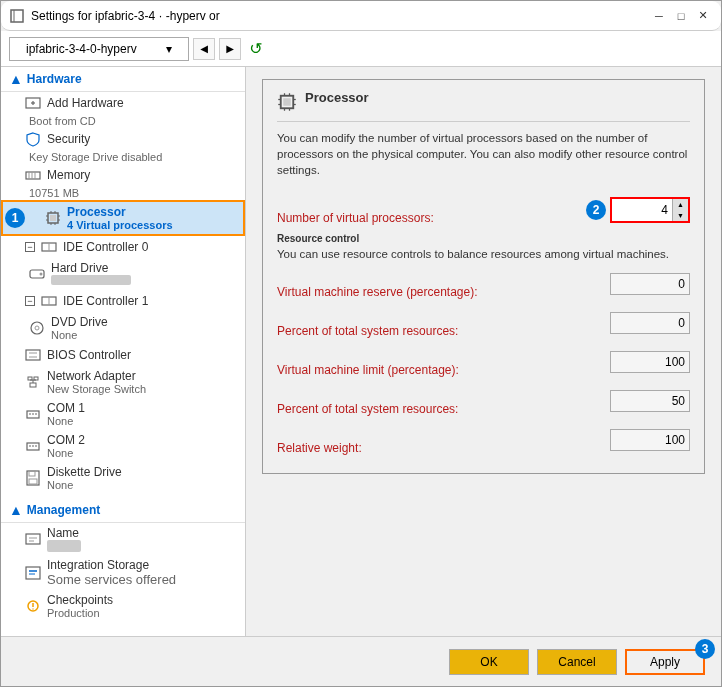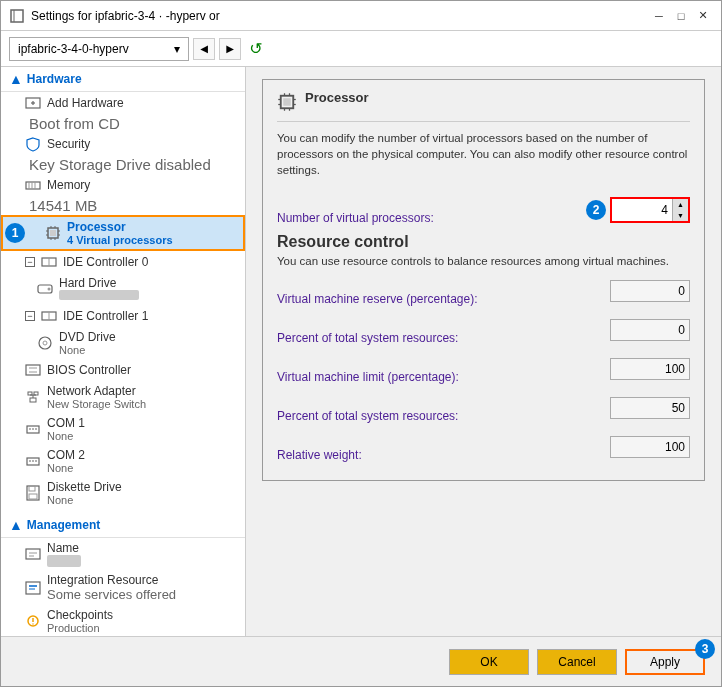--- a/index.html
+++ b/index.html
@@ -16,20 +16,21 @@
     }
 
     .title-bar {
       background: #fff;
       height: 30px;
       display: flex;
       align-items: center;
       padding: 0 8px;
       border-bottom: 1px solid #ccc;
       justify-content: space-between;
+      border-radius: 9px;
     }
 
     .title-bar-left {
       display: flex;
       align-items: center;
       gap: 6px;
     }
 
     .title-bar-buttons {
       display: flex;
@@ -57,21 +58,21 @@
       padding: 0 8px;
       border-bottom: 1px solid #ccc;
       gap: 4px;
     }
 
     .vm-dropdown {
       width: 180px;
       height: 24px;
       border: 1px solid #aaa;
       background: white;
-      padding: 2px 8px;
+      padding: 2px 16px;
       font-size: 12px;
       display: flex;
       align-items: center;
       justify-content: space-between;
       cursor: pointer;
     }
 
     .nav-btn {
       width: 22px;
       height: 22px;
@@ -127,26 +128,26 @@
       cursor: pointer;
       display: flex;
       align-items: center;
       gap: 6px;
       font-size: 12px;
       color: #333;
     }
 
     .sidebar-sub {
       padding: 1px 8px 1px 28px;
-      font-size: 15px;
+      font-size: 11px;
       color: #666;
     }
 
     .sidebar-item.level2 { padding-left: 24px; }
-    .sidebar-item.level3 { padding-left: 36px; }
+    .sidebar-item.level3 { padding-left: 28px; }
 
     .expand-icon {
       width: 10px;
       height: 10px;
       border: 1px solid #666;
       display: inline-flex;
       align-items: center;
       justify-content: center;
       font-size: 9px;
       flex-shrink: 0;
@@ -190,21 +191,21 @@
     }
 
     .field-row {
       display: flex;
       align-items: center;
       margin-bottom: 8px;
     }
 
     .field-label {
       font-size: 12px;
-      color: #4c1d95;
+      color: #b91c1c;
       flex: 1;
       margin-top: 17px;
     }
 
     .field-input-normal {
       width: 80px;
       height: 22px;
       border: 1px solid #aaa;
       padding: 2px 4px;
       font-size: 12px;
@@ -245,21 +246,21 @@
       border-left: 1px solid #aaa;
       padding: 0;
     }
 
     .resource-control-box {
       background: #f0f0f0;
       margin-top: 4px;
     }
 
     .resource-title {
-      font-size: 16px;
+      font-size: 10px;
       font-weight: bold;
       margin-bottom: 4px;
       color: #333;
     }
 
     .resource-desc {
       font-size: 11.5px;
       color: #333;
       margin-bottom: 8px;
     }
@@ -395,21 +396,21 @@
         <span class="item-icon">
           <svg width="16" height="16" viewBox="0 0 16 16">
               <rect x="1" y="5" width="14" height="7" fill="none" stroke="#666" stroke-width="1.2"></rect>
               <line x1="4" y1="5" x2="4" y2="12" stroke="#999"></line>
               <line x1="7" y1="5" x2="7" y2="12" stroke="#999"></line>
               <line x1="10" y1="5" x2="10" y2="12" stroke="#999"></line>
             </svg>
         </span>
         <span>Memory</span>
       </div>
-      <div class="sidebar-sub">14541 MB</div>
+      <div class="sidebar-sub">10751 MB</div>
 
       <div class="processor-selected" style="position:relative;">
         <span class="badge" style="position:absolute; left:2px; top:50%; transform:translateY(-50%);">1</span>
         <span style="width:20px;"></span>
         <span class="item-icon">
           <svg width="16" height="16" viewBox="0 0 16 16">
               <rect x="3" y="3" width="10" height="10" fill="none" stroke="#666" stroke-width="1.5"></rect>
               <rect x="5" y="5" width="6" height="6" fill="#ccc"></rect>
               <line x1="1" y1="6" x2="3" y2="6" stroke="#666"></line>
               <line x1="1" y1="10" x2="3" y2="10" stroke="#666"></line>
@@ -568,21 +569,21 @@
 
       <div class="sidebar-item level2">
         <span class="item-icon">
           <svg width="16" height="16" viewBox="0 0 16 16">
               <rect x="1" y="2" width="14" height="12" fill="none" stroke="#666" stroke-width="1.2"></rect>
               <line x1="4" y1="6" x2="12" y2="6" stroke="#0066cc" stroke-width="1.5"></line>
               <line x1="4" y1="9" x2="10" y2="9" stroke="#0066cc"></line>
             </svg>
         </span>
         <div>
-          <div>Integration Resource</div>
+          <div>Integration Storage</div>
           <div style="font-size:13px; color:#666;">Some services offered</div>
         </div>
       </div>
 
       <div class="sidebar-item level2">
         <span class="item-icon">
           <svg width="16" height="16" viewBox="0 0 16 16">
               <circle cx="8" cy="8" r="5" fill="none" stroke="#f0a000" stroke-width="1.5"></circle>
               <line x1="8" y1="5" x2="8" y2="9" stroke="#f0a000" stroke-width="1.5"></line>
               <circle cx="8" cy="11" r="0.7" fill="#f0a000"></circle>

